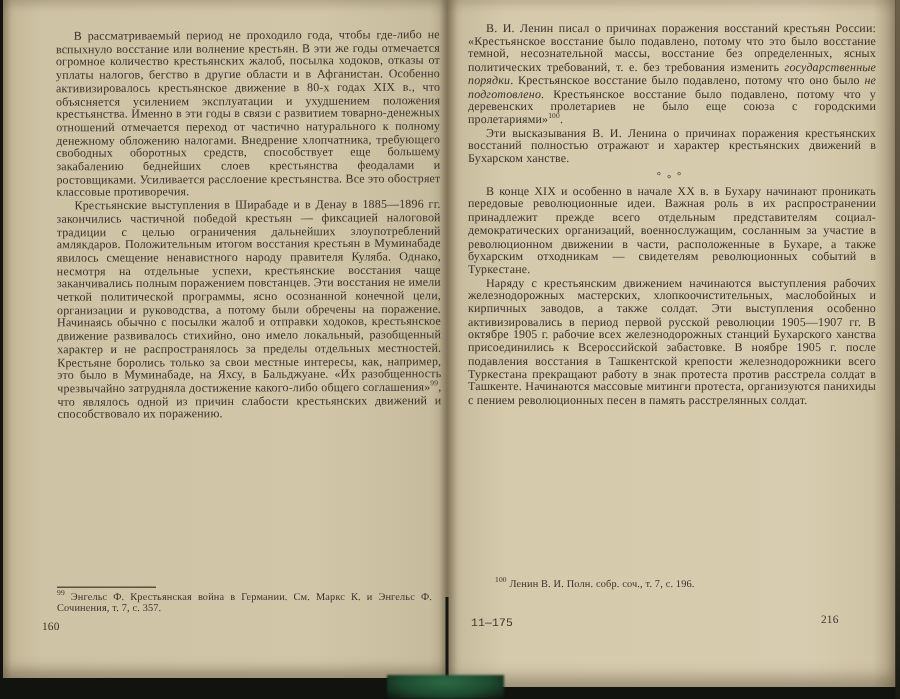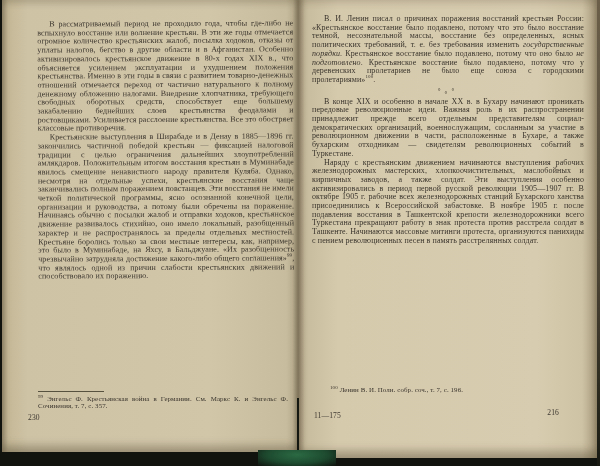--- a/index.html
+++ b/index.html
@@ -37,21 +37,21 @@
   }
   .ornament span{display:inline-block;}
   .ornament span:nth-child(2){transform:translateY(2.5px);}
   .footnote{position:absolute;font-size:6.9px;line-height:7.7px;text-align:justify;}
   .page-left .footnote{top:391px;left:36px;width:250px;}
   .page-right .footnote{top:386px;left:32px;width:254px;}
   .fn-rule{width:66px;border-top:1px solid #57513f;margin-bottom:2.5px;}
   .pagenum,.signature{position:absolute;font-size:7.6px;color:#3c372f;}
   .page-left .pagenum{left:26px;top:414px;}
   .page-right .pagenum{right:38px;top:409px;}
-  .page-right .signature{left:16px;top:412px;}
+  .page-right .signature{left:16px;top:412px;font-family:Liberation Mono, monospace;}
   .gutter-shadow{
     position:absolute;left:293px;top:0;width:12px;height:466px;
     background:linear-gradient(90deg,rgba(70,60,40,0) 0,rgba(70,60,40,.28) 45%,rgba(70,60,40,0) 100%);
     pointer-events:none;
   }
   .gutter-line{position:absolute;left:297px;top:398px;width:2px;height:62px;background:#14170f;}
   .spine-patch{
     position:absolute;left:258px;top:450px;width:78px;height:16px;
     background:radial-gradient(ellipse at 50% 30%,#2b6a43 0,#1d4a2f 55%,#10130e 100%);
     filter:blur(.6px);
@@ -66,26 +66,27 @@
 
 <div class="page page-left">
   <div class="text-block">
     <p>В рассматриваемый период не проходило года, чтобы где-либо не вспыхнуло восстание или волнение крестьян. В эти же годы отмечается огромное количество крестьянских жалоб, посылка ходоков, отказы от уплаты налогов, бегство в другие области и в Афганистан. Особенно активизировалось крестьянское движение в 80-х годах XIX в., что объясняется усилением эксплуатации и ухудшением положения крестьянства. Именно в эти годы в связи с развитием товарно-денежных отношений отмечается переход от частично натурального к полному денежному обложению налогами. Внедрение хлопчатника, требующего свободных оборотных средств, способствует еще большему закабалению беднейших слоев крестьянства феодалами и ростовщиками. Усиливается расслоение крестьянства. Все это обостряет классовые противоречия.</p>
     <p><span>Крестьянские выступления в Ширабаде и в Денау в 1885—1896 гг. закончились частичной победой крестьян — фиксацией налоговой традиции с целью ограничения дальнейших злоупотреблений амлякдаров. Положительным итогом восстания крестьян в Муминабаде явилось смещение ненавистного народу правителя Куляба. Однако, несмотря на отдельные успехи, крестьянские восстания чаще заканчивались полным поражением повстанцев. Эти восстания не имели четкой политической программы, ясно осознанной конечной цели, организации и руководства, а потому были обречены на поражение. Начинаясь обычно с посылки жалоб и отправки ходоков, крестьянское движение развивалось стихийно, оно имело локальный, разобщенный характер и не распространялось за пределы отдельных местностей. Крестьяне боролись только за свои местные интересы, как, например, это было в Муминабаде, на Яхсу, в Бальджуане. «Их разобщенность чрезвычайно затрудняла достижение какого-либо общего соглашения»</span><sup>99</sup><span>, что являлось одной из причин слабости крестьянских движений и способствовало их поражению.</span></p>
   </div>
   <div class="footnote">
     <div class="fn-rule"></div>
     <p class="noindent"><sup>99</sup> <span>Энгельс Ф. Крестьянская война в Германии. См. Маркс К. и Энгельс Ф. Сочинения, т. 7, с. 357.</span></p>
   </div>
-  <div class="pagenum">230</div>
+  <div class="pagenum">160</div>
 </div>
 
 <div class="page page-right">
   <div class="text-block">
     <p><span>В. И. Ленин писал о причинах поражения восстаний крестьян России: «Крестьянское восстание было подавлено, потому что это было восстание темной, несознательной массы, восстание без определенных, ясных политических требований, т. е. без требования изменить </span><i>государственные порядки</i><span>. Крестьянское восстание было подавлено, потому что оно было </span><i>не подготовлено</i><span>. Крестьянское восстание было подавлено, потому что у деревенских пролетариев не было еще союза с городскими пролетариями»</span><sup>100</sup><span>.</span></p>
+    <p>Эти высказывания В. И. Ленина о причинах поражения крестьянских восстаний полностью отражают и характер крестьянских движений в Бухарском ханстве.</p>
     <p class="ornament"><span>°</span><span>°</span><span>°</span></p>
     <p>В конце XIX и особенно в начале XX в. в Бухару начинают проникать передовые революционные идеи. Важная роль в их распространении принадлежит прежде всего отдельным представителям социал-демократических организаций, военнослужащим, сосланным за участие в революционном движении в части, расположенные в Бухаре, а также бухарским отходникам — свидетелям революционных событий в Туркестане.</p>
     <p>Наряду с крестьянским движением начинаются выступления рабочих железнодорожных мастерских, хлопкоочистительных, маслобойных и кирпичных заводов, а также солдат. Эти выступления особенно активизировались в период первой русской революции 1905—1907 гг. В октябре 1905 г. рабочие всех железнодорожных станций Бухарского ханства присоединились к Всероссийской забастовке. В ноябре 1905 г. после подавления восстания в Ташкентской крепости железнодорожники всего Туркестана прекращают работу в знак протеста против расстрела солдат в Ташкенте. Начинаются массовые митинги протеста, организуются панихиды с пением революционных песен в память расстрелянных солдат.</p>
   </div>
   <div class="footnote">
     <p class="noindent"><sup>100</sup> <span>Ленин В. И. Полн. собр. соч., т. 7, с. 196.</span></p>
   </div>
   <div class="signature">11—175</div>
   <div class="pagenum">216</div>
 </div>

